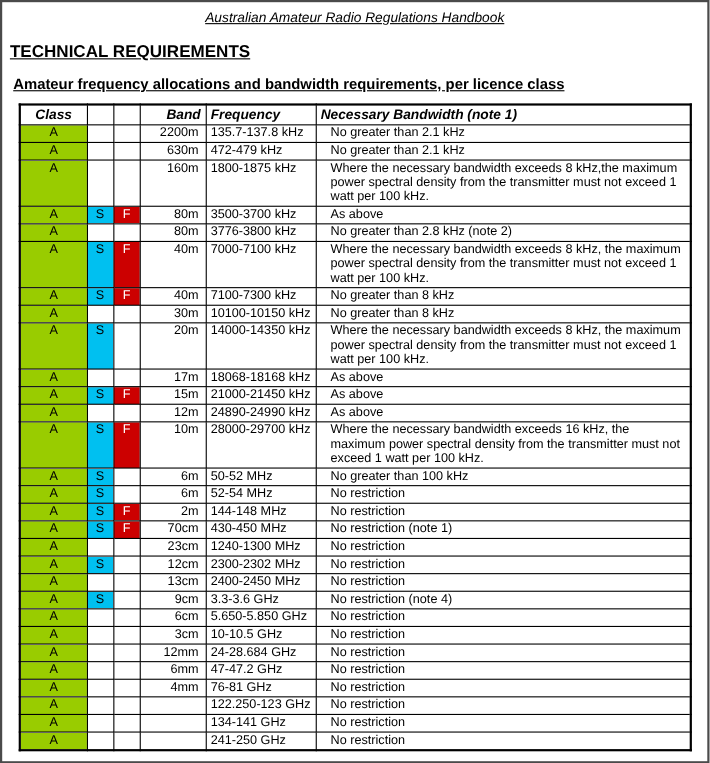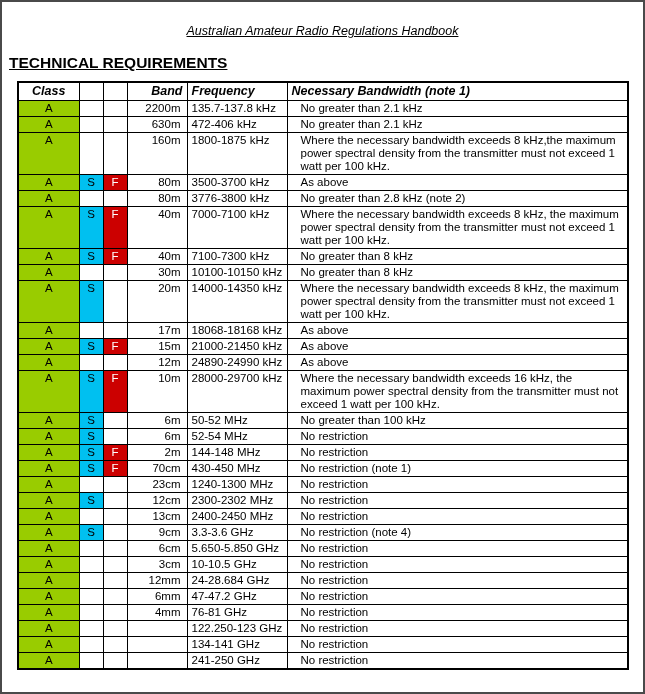--- a/index.html
+++ b/index.html
@@ -12,21 +12,21 @@
     font-family: "Liberation Sans", sans-serif;
     color: #000;
     overflow: hidden;
   }
   .doc-title {
     text-align: center;
     font-style: italic;
     text-decoration: underline;
     font-size: 12.5px;
     line-height: 16px;
-    margin-top: 21px;
+    margin-top: 6px;
   }
   .heading {
     font-weight: bold;
     text-decoration: underline;
     font-size: 15.5px;
     line-height: 19px;
     margin: 14px 0 0 7px;
   }
   .subheading {
     font-weight: bold;
@@ -72,20 +72,21 @@
   td.c-band { text-align: right; padding-right: 6px; }
   td.c-freq { text-align: left; }
   td.c-bw   { text-align: left; padding-left: 13px; }
 </style>
 </head>
 <body style="--class-green: #99CC00; --s-cyan: #00C0F0; --f-red: #CC0000; border-color: rgb(74, 74, 74);">
 
 <div>
   <div class="doc-title">Australian Amateur Radio Regulations Handbook</div>
   <div class="heading">TECHNICAL REQUIREMENTS</div>
+  <div class="subheading">Amateur frequency allocations and bandwidth requirements, per licence class</div>
 
   <table class="alloc">
     <colgroup>
       <col style="width:61px">
         <col style="width:24px">
         <col style="width:24px">
       <col style="width:60px">
         <col style="width:100px">
         <col style="width:341px">
     </colgroup>
@@ -106,21 +107,21 @@
           <td class="c-f"></td>
           <td class="c-band">2200m</td>
           <td class="c-freq">135.7-137.8 kHz</td>
           <td class="c-bw">No greater than 2.1 kHz</td>
         </tr>
         <tr>
           <td class="c-class">A</td>
           <td class="c-s"></td>
           <td class="c-f"></td>
           <td class="c-band">630m</td>
-          <td class="c-freq">472-406 kHz</td>
+          <td class="c-freq">472-479 kHz</td>
           <td class="c-bw">No greater than 2.1 kHz</td>
         </tr>
         <tr>
           <td class="c-class">A</td>
           <td class="c-s"></td>
           <td class="c-f"></td>
           <td class="c-band">160m</td>
           <td class="c-freq">1800-1875 kHz</td>
           <td class="c-bw">Where the necessary bandwidth exceeds 8 kHz,the maximum power spectral density from the transmitter must not exceed 1 watt per 100 kHz.</td>
         </tr>

